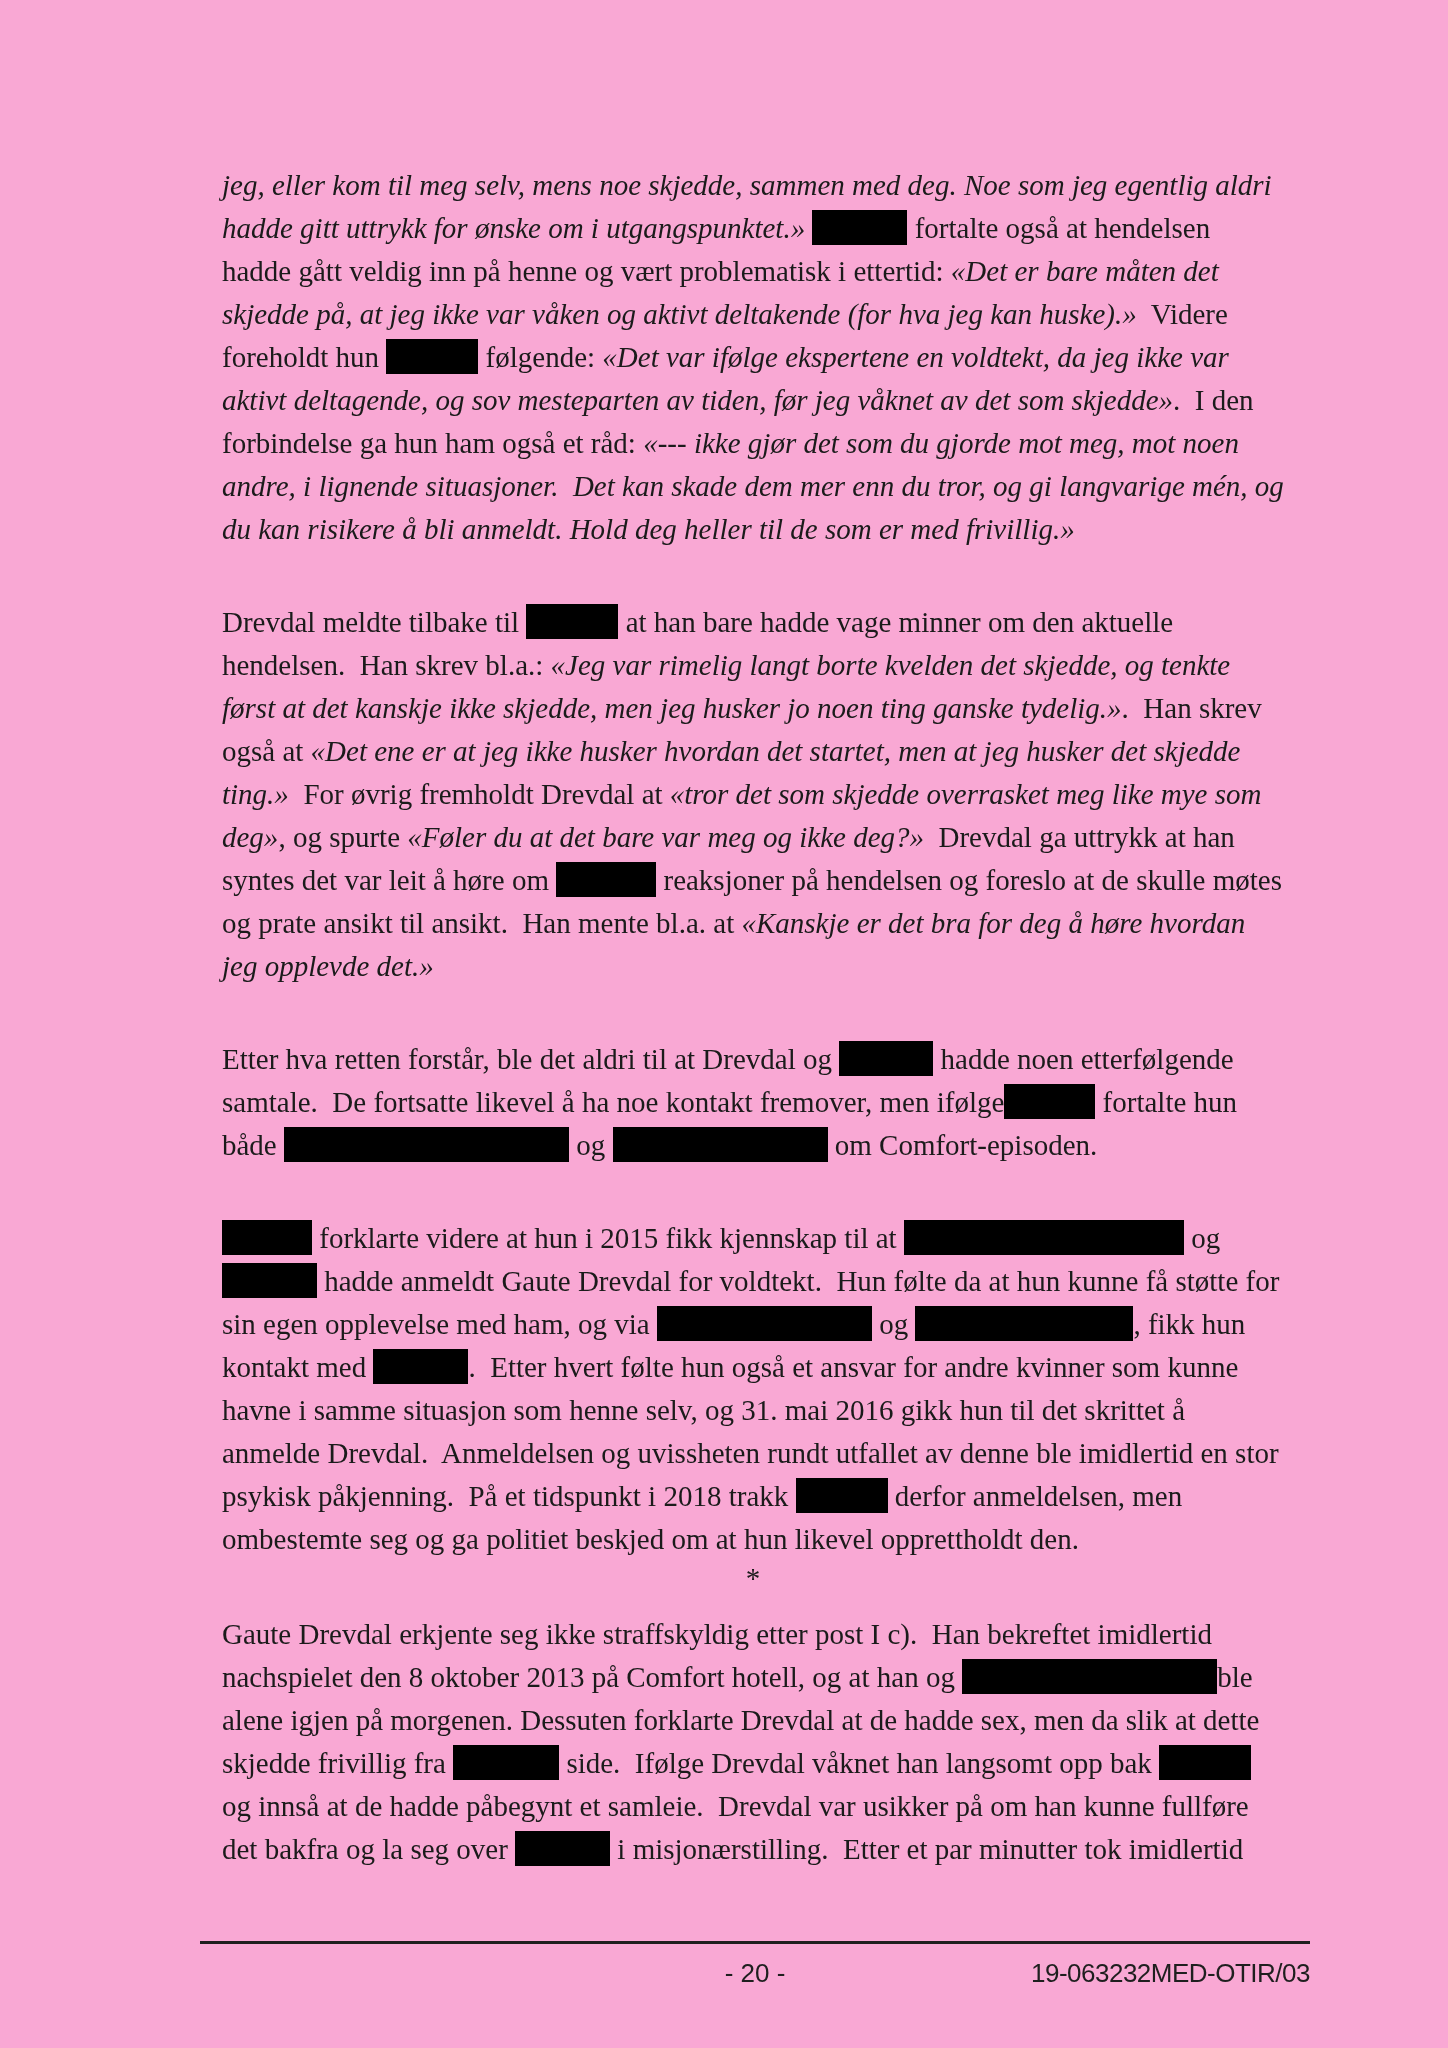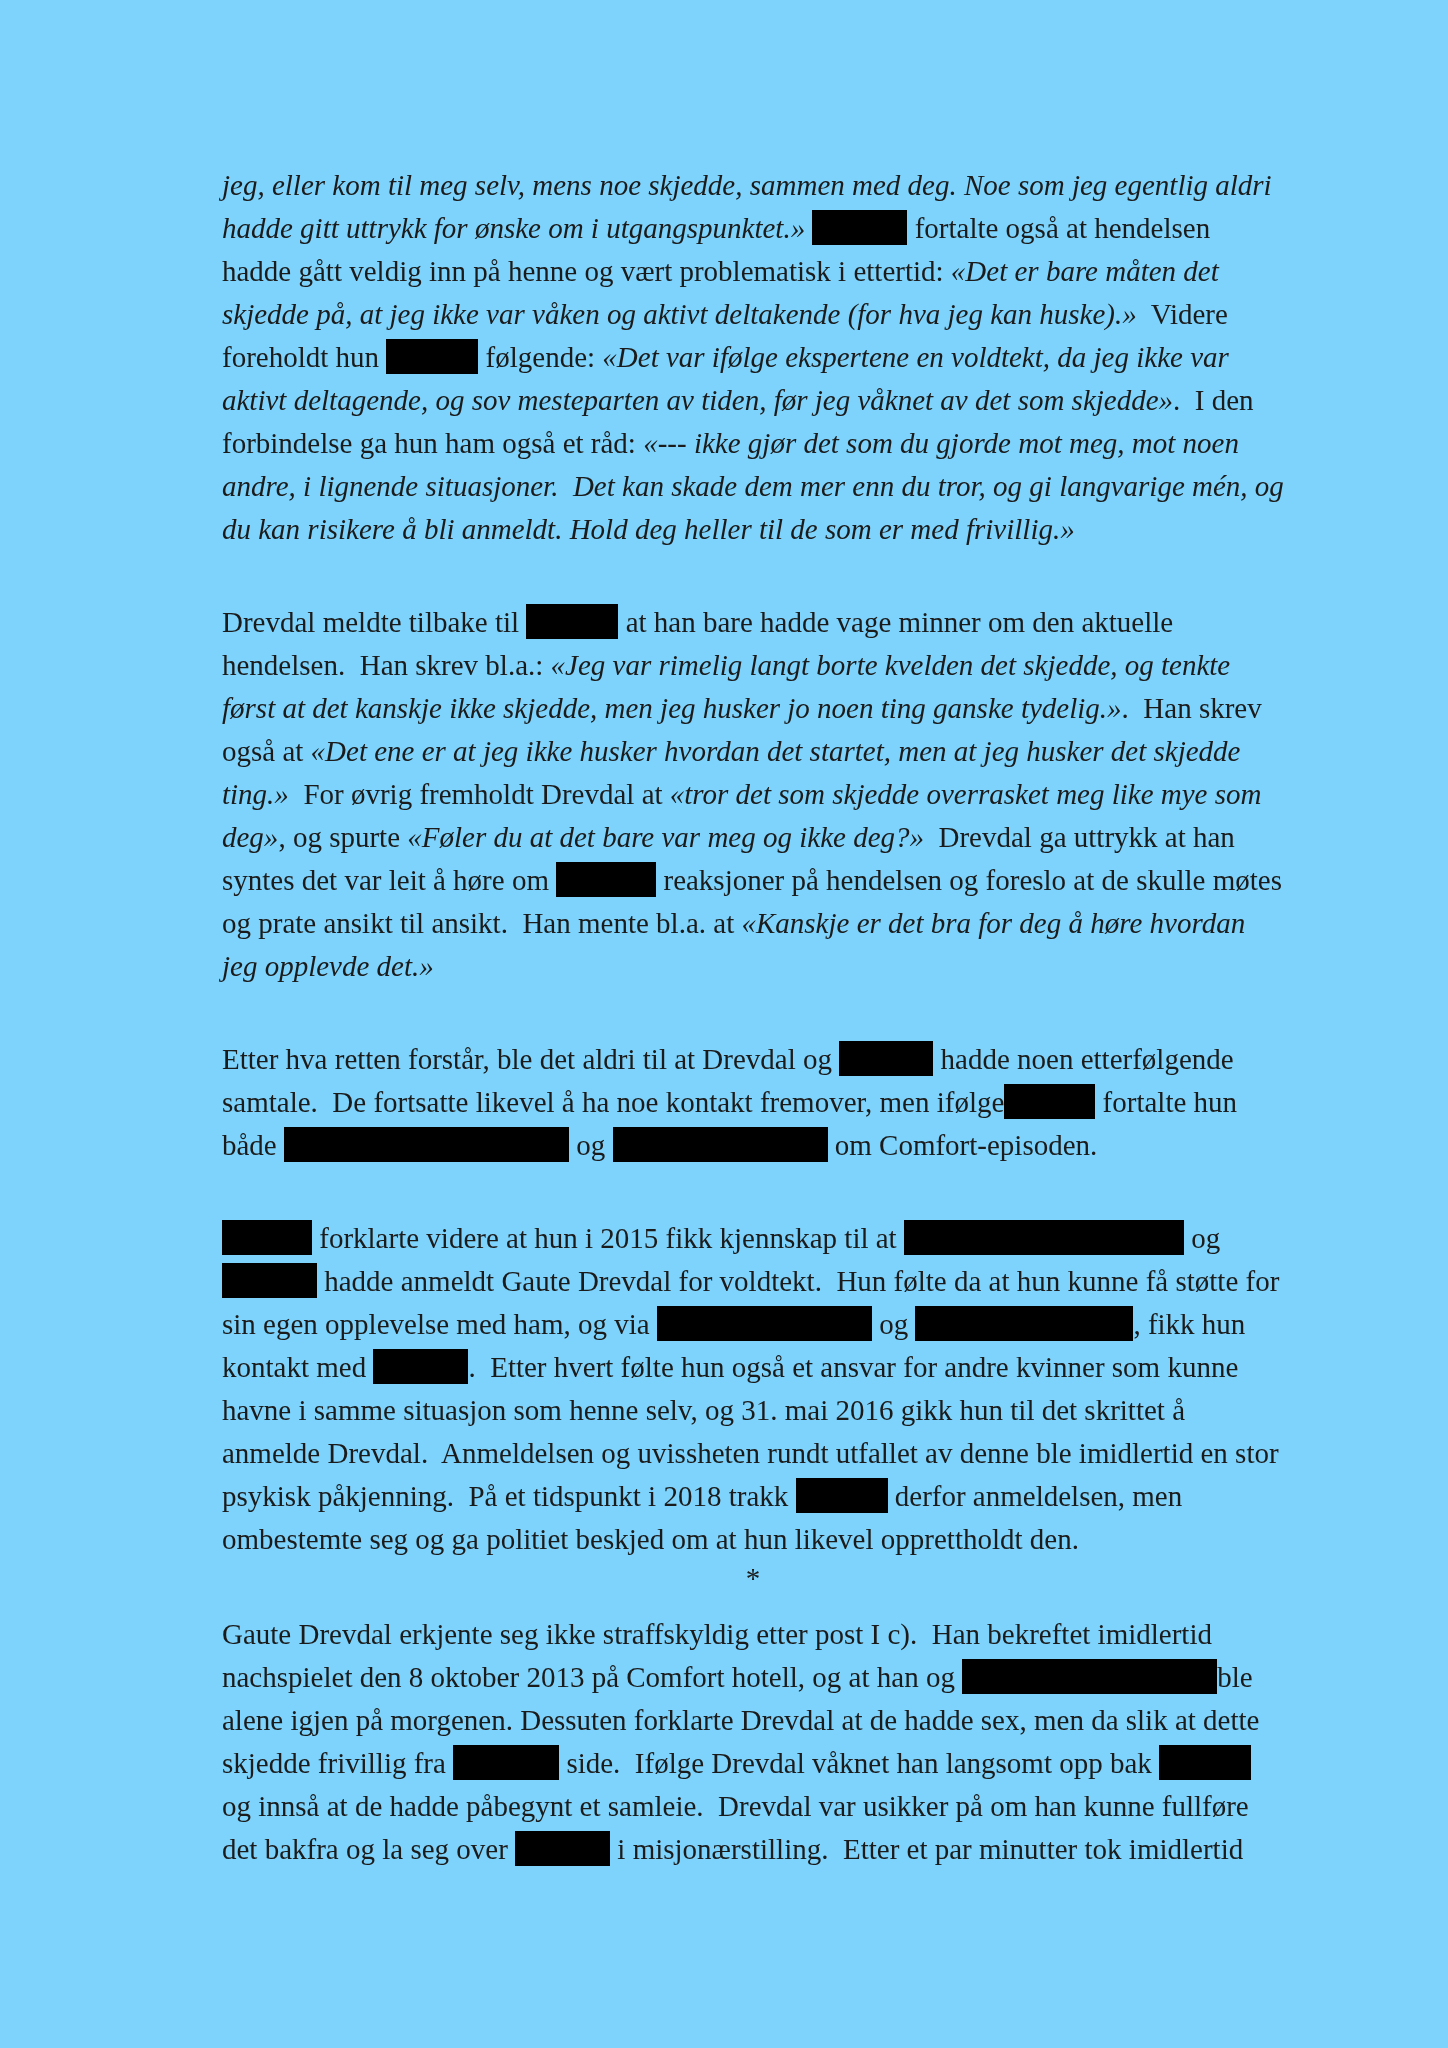--- a/index.html
+++ b/index.html
@@ -4,21 +4,21 @@
 <style>
   html, body {
     margin: 0;
     padding: 0;
     background: #e8e8e8;
   }
   .page {
     position: relative;
     width: 1448px;
     height: 2048px;
-    background: #7dd3fc;
+    background: #f9a8d4;
     overflow: hidden;
     font-family: "Liberation Serif", serif;
     color: #1b1b1b;
   }
   .doc-body {
     position: absolute;
     left: 222px;
     top: 164px;
     width: 1062px;
     font-size: 29px;
@@ -88,14 +88,21 @@
         <p class="para"><span class="seg">Drevdal meldte tilbake til </span><span class="redaction" style="width: 92px;"></span><span class="seg"> at han bare hadde vage minner om den aktuelle hendelsen.  Han skrev bl.a.: </span><span class="seg italic">«Jeg var rimelig langt borte kvelden det skjedde, og tenkte først at det kanskje ikke skjedde, men jeg husker jo noen ting ganske tydelig.»</span><span class="seg">.  Han skrev også at </span><span class="seg italic">«Det ene er at jeg ikke husker hvordan det startet, men at jeg husker det skjedde ting.»</span><span class="seg">  For øvrig fremholdt Drevdal at </span><span class="seg italic">«tror det som skjedde overrasket meg like mye som deg»</span><span class="seg">, og spurte </span><span class="seg italic">«Føler du at det bare var meg og ikke deg?»</span><span class="seg">  Drevdal ga uttrykk at han syntes det var leit å høre om </span><span class="redaction" style="width: 100px;"></span><span class="seg"> reaksjoner på hendelsen og foreslo at de skulle møtes og prate ansikt til ansikt.  Han mente bl.a. at </span><span class="seg italic">«Kanskje er det bra for deg å høre hvordan jeg opplevde det.»</span></p>
         <p class="para"><span class="seg">Etter hva retten forstår, ble det aldri til at Drevdal og </span><span class="redaction" style="width: 94px;"></span><span class="seg"> hadde noen etterfølgende samtale.  De fortsatte likevel å ha noe kontakt fremover, men ifølge</span><span class="redaction" style="width: 91px;"></span><span class="seg"> fortalte hun både </span><span class="redaction" style="width: 285px;"></span><span class="seg"> og </span><span class="redaction" style="width: 215px;"></span><span class="seg"> om Comfort-episoden.</span></p>
         <p class="para" style="margin-bottom: 0px;"><span class="redaction" style="width: 90px;"></span><span class="seg"> forklarte videre at hun i 2015 fikk kjennskap til at </span><span class="redaction" style="width: 280px;"></span><span class="seg"> og </span><span class="redaction" style="width: 95px;"></span><span class="seg"> hadde anmeldt Gaute Drevdal for voldtekt.  Hun følte da at hun kunne få støtte for sin egen opplevelse med ham, og via </span><span class="redaction" style="width: 215px;"></span><span class="seg"> og </span><span class="redaction" style="width: 218px;"></span><span class="seg">, fikk hun kontakt med </span><span class="redaction" style="width: 95px;"></span><span class="seg">.  Etter hvert følte hun også et ansvar for andre kvinner som kunne havne i samme situasjon som henne selv, og 31. mai 2016 gikk hun til det skrittet å anmelde Drevdal.  Anmeldelsen og uvissheten rundt utfallet av denne ble imidlertid en stor psykisk påkjenning.  På et tidspunkt i 2018 trakk </span><span class="redaction" style="width: 92px;"></span><span class="seg"> derfor anmeldelsen, men ombestemte seg og ga politiet beskjed om at hun likevel opprettholdt den.</span></p>
       </div>
     <div class="separator">*</div>
     <div id="paras-after">
         <p class="para"><span class="seg">Gaute Drevdal erkjente seg ikke straffskyldig etter post I c).  Han bekreftet imidlertid nachspielet den 8 oktober 2013 på Comfort hotell, og at han og </span><span class="redaction" style="width: 255px;"></span><span class="seg">ble alene igjen på morgenen. Dessuten forklarte Drevdal at de hadde sex, men da slik at dette skjedde frivillig fra </span><span class="redaction" style="width: 106px;"></span><span class="seg"> side.  Ifølge Drevdal våknet han langsomt opp bak </span><span class="redaction" style="width: 92px;"></span><span class="seg"> og innså at de hadde påbegynt et samleie.  Drevdal var usikker på om han kunne fullføre det bakfra og la seg over </span><span class="redaction" style="width: 95px;"></span><span class="seg"> i misjonærstilling.  Etter et par minutter tok imidlertid</span></p>
       </div>
   </div>
 
+  <div class="footer">
+    <div class="footer-rule"></div>
+    <div class="footer-row">
+      <span class="page-number">- 20 -</span>
+      <span class="case-number">19-063232MED-OTIR/03</span>
+    </div>
+  </div>
 
 </div>
 
 </body></html>

